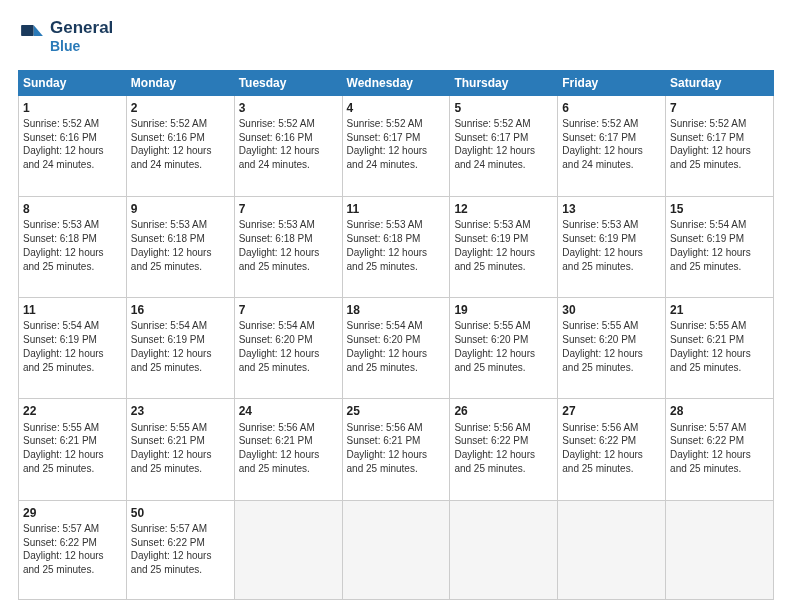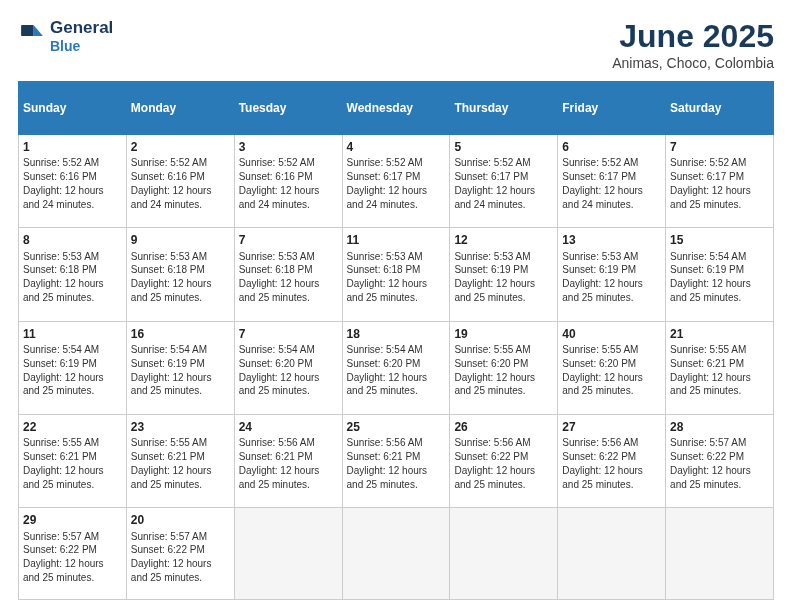--- a/index.html
+++ b/index.html
@@ -14,21 +14,21 @@
       width: 792px;
       height: 612px;
       padding: 18px 18px 12px 18px;
       display: flex;
       flex-direction: column;
     }
     .header {
       display: flex;
       justify-content: space-between;
       align-items: flex-start;
-      margin-bottom: 10px;
+      margin-bottom: 16px;
     }
     .logo {
       display: flex;
       align-items: center;
       gap: 4px;
     }
     .logo-icon {
       width: 28px;
       height: 28px;
     }
@@ -46,21 +46,21 @@
     }
     .calendar {
       width: 100%;
       border-collapse: collapse;
       flex: 1;
       font-size: 10px;
     }
     .calendar th {
       background-color: #2a7ab8;
       color: #fff;
-      padding: 19px 4px;
+      padding: 5px 4px;
       text-align: left;
       font-size: 12px;
       font-weight: bold;
       border: 1px solid #2a7ab8;
     }
     .calendar td {
       border: 1px solid #ccc;
       vertical-align: top;
       padding: 4px 4px 3px 4px;
       width: 108px;
@@ -96,24 +96,20 @@
     <div class="logo">
       <svg class="logo-icon" viewBox="0 0 36 36">
         <polygon points="20,4 32,18 20,18" fill="#2a7ab8"></polygon>
         <rect x="4" y="4" width="16" height="14" rx="1" fill="#1a3a5c"></rect>
       </svg>
       <div style="line-height:1.15">
         <div style="font-size:17px;font-weight:bold;color:#1a3a5c;">General</div>
         <div style="font-size:14px;font-weight:bold;color:#2a7ab8;">Blue</div>
       </div>
     </div>
-    <div class="title-block">
-      <div class="month-title">June 2025</div>
-      <div class="subtitle">Animas, Choco, Colombia</div>
-    </div>
   </div>
 
   <table class="calendar">
     <thead>
       <tr>
         <th>Sunday</th>
         <th>Monday</th>
         <th>Tuesday</th>
         <th>Wednesday</th>
         <th>Thursday</th>
@@ -139,35 +135,35 @@
           <td><span class="day-num">12</span><span class="day-info">Sunrise: 5:53 AM<br>Sunset: 6:19 PM<br>Daylight: 12 hours<br>and 25 minutes.</span></td>
           <td><span class="day-num">13</span><span class="day-info">Sunrise: 5:53 AM<br>Sunset: 6:19 PM<br>Daylight: 12 hours<br>and 25 minutes.</span></td>
           <td><span class="day-num">15</span><span class="day-info">Sunrise: 5:54 AM<br>Sunset: 6:19 PM<br>Daylight: 12 hours<br>and 25 minutes.</span></td>
         </tr>
         <tr>
           <td><span class="day-num">11</span><span class="day-info">Sunrise: 5:54 AM<br>Sunset: 6:19 PM<br>Daylight: 12 hours<br>and 25 minutes.</span></td>
           <td><span class="day-num">16</span><span class="day-info">Sunrise: 5:54 AM<br>Sunset: 6:19 PM<br>Daylight: 12 hours<br>and 25 minutes.</span></td>
           <td><span class="day-num">7</span><span class="day-info">Sunrise: 5:54 AM<br>Sunset: 6:20 PM<br>Daylight: 12 hours<br>and 25 minutes.</span></td>
           <td><span class="day-num">18</span><span class="day-info">Sunrise: 5:54 AM<br>Sunset: 6:20 PM<br>Daylight: 12 hours<br>and 25 minutes.</span></td>
           <td><span class="day-num">19</span><span class="day-info">Sunrise: 5:55 AM<br>Sunset: 6:20 PM<br>Daylight: 12 hours<br>and 25 minutes.</span></td>
-          <td><span class="day-num">40</span><span class="day-info">Sunrise: 5:55 AM<br>Sunset: 6:20 PM<br>Daylight: 12 hours<br>and 25 minutes.</span></td>
+          <td><span class="day-num">30</span><span class="day-info">Sunrise: 5:55 AM<br>Sunset: 6:20 PM<br>Daylight: 12 hours<br>and 25 minutes.</span></td>
           <td><span class="day-num">21</span><span class="day-info">Sunrise: 5:55 AM<br>Sunset: 6:21 PM<br>Daylight: 12 hours<br>and 25 minutes.</span></td>
         </tr>
         <tr>
           <td><span class="day-num">22</span><span class="day-info">Sunrise: 5:55 AM<br>Sunset: 6:21 PM<br>Daylight: 12 hours<br>and 25 minutes.</span></td>
           <td><span class="day-num">23</span><span class="day-info">Sunrise: 5:55 AM<br>Sunset: 6:21 PM<br>Daylight: 12 hours<br>and 25 minutes.</span></td>
           <td><span class="day-num">24</span><span class="day-info">Sunrise: 5:56 AM<br>Sunset: 6:21 PM<br>Daylight: 12 hours<br>and 25 minutes.</span></td>
           <td><span class="day-num">25</span><span class="day-info">Sunrise: 5:56 AM<br>Sunset: 6:21 PM<br>Daylight: 12 hours<br>and 25 minutes.</span></td>
           <td><span class="day-num">26</span><span class="day-info">Sunrise: 5:56 AM<br>Sunset: 6:22 PM<br>Daylight: 12 hours<br>and 25 minutes.</span></td>
           <td><span class="day-num">27</span><span class="day-info">Sunrise: 5:56 AM<br>Sunset: 6:22 PM<br>Daylight: 12 hours<br>and 25 minutes.</span></td>
           <td><span class="day-num">28</span><span class="day-info">Sunrise: 5:57 AM<br>Sunset: 6:22 PM<br>Daylight: 12 hours<br>and 25 minutes.</span></td>
         </tr>
         <tr>
           <td><span class="day-num">29</span><span class="day-info">Sunrise: 5:57 AM<br>Sunset: 6:22 PM<br>Daylight: 12 hours<br>and 25 minutes.</span></td>
-          <td><span class="day-num">20</span><span class="day-info">Sunrise: 5:57 AM<br>Sunset: 6:22 PM<br>Daylight: 12 hours<br>and 25 minutes.</span></td>
+          <td><span class="day-num">50</span><span class="day-info">Sunrise: 5:57 AM<br>Sunset: 6:22 PM<br>Daylight: 12 hours<br>and 25 minutes.</span></td>
           <td class="empty"></td>
           <td class="empty"></td>
           <td class="empty"></td>
           <td class="empty"></td>
           <td class="empty"></td>
         </tr>
       </tbody>
   </table>
 </div>
 

